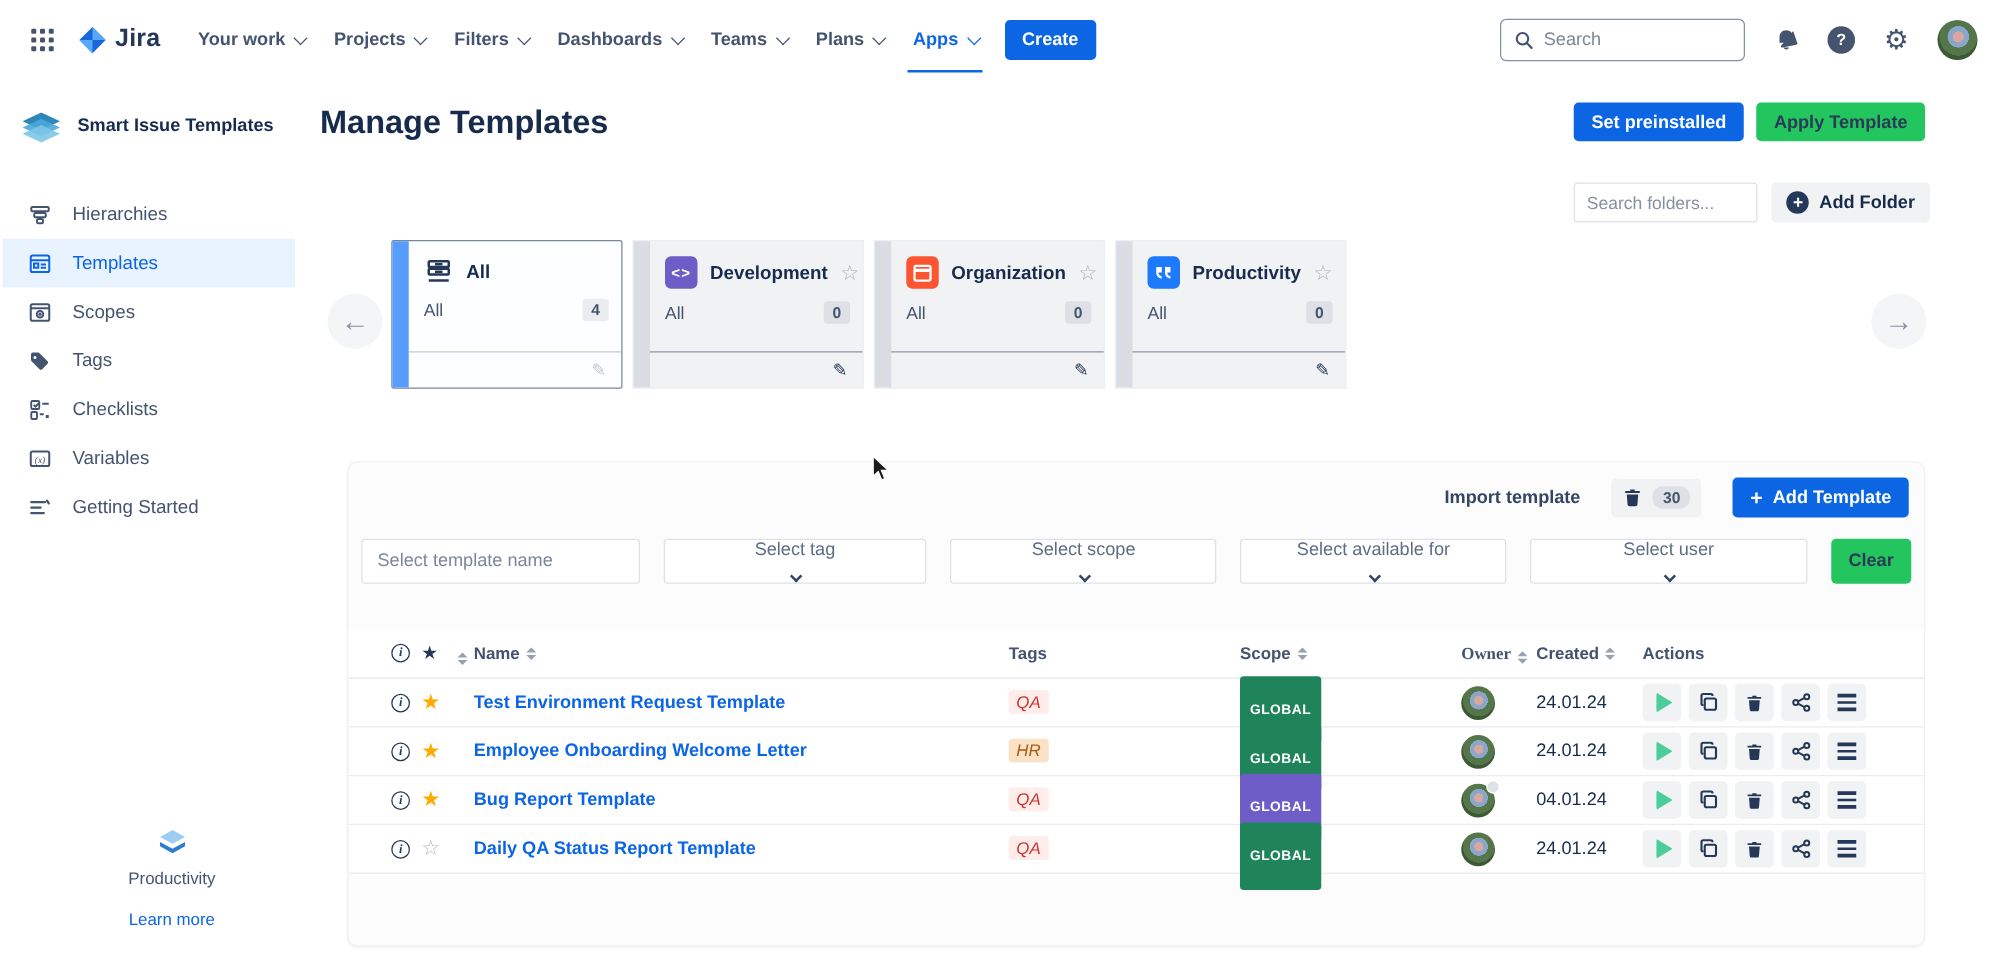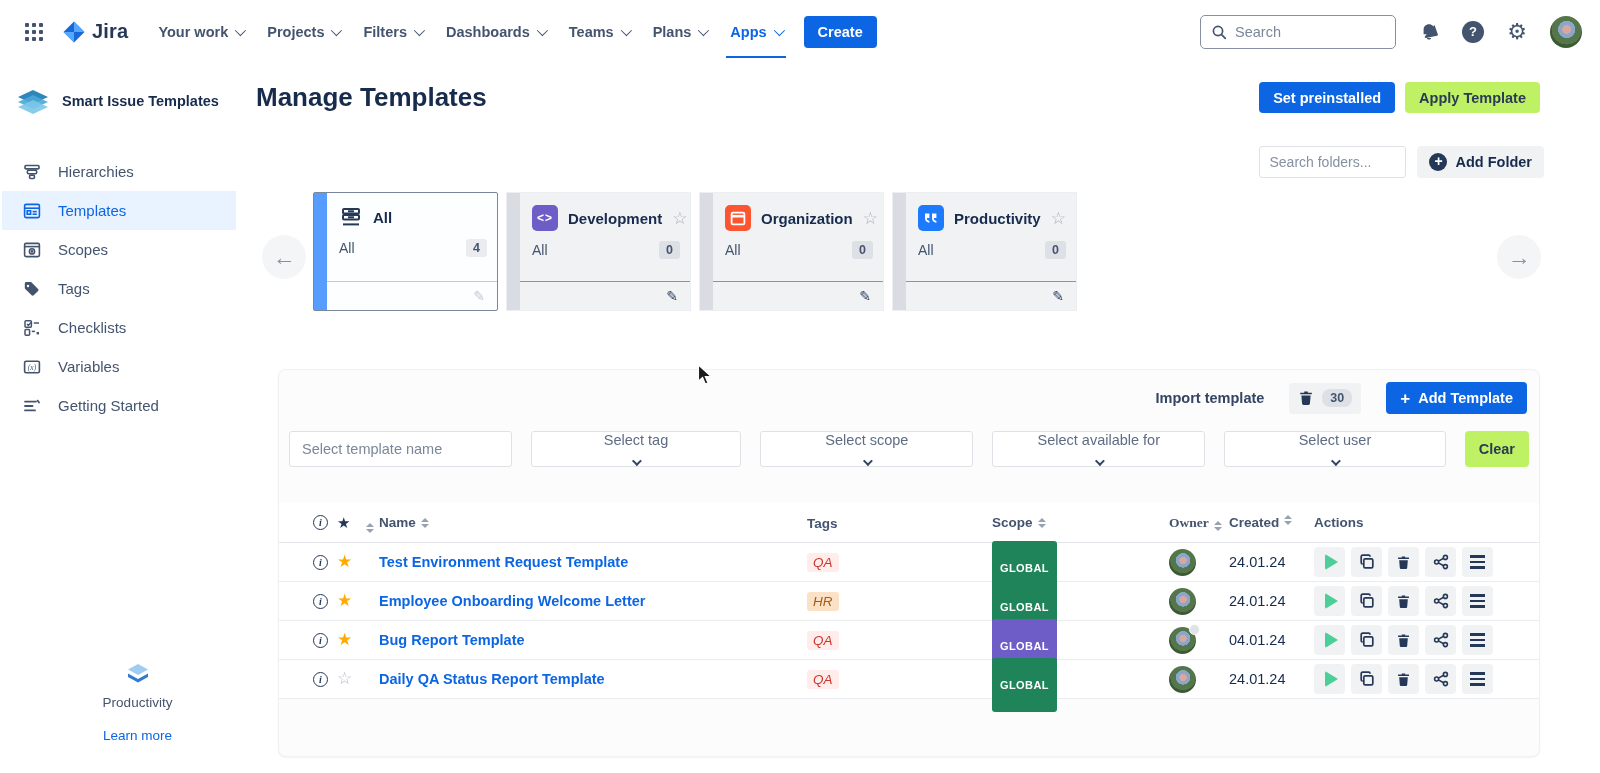--- a/index.html
+++ b/index.html
@@ -40,21 +40,21 @@
   .sb-footer { position:absolute; bottom:30px; left:0; right:0; text-align:center; }
   .sb-footer .brand { font-size:13.5px; color:#44546F; margin-top:8px; }
   .sb-footer .learn { font-size:13.5px; color:var(--accent); margin-top:18px; cursor:pointer; }
 
   
   .main { position:absolute; top:58px; left:236px; right:0; bottom:0; background:#fff; }
   .page-title { position:absolute; left:20px; top:24px; font-size:26px; font-weight:bold; color:#172B4D; }
   .hdr-actions { position:absolute; right:60px; top:24px; display:flex; gap:10px; }
   .btn { border:none; border-radius:4px; font-size:14.5px; font-weight:bold; padding:0 14px; height:31px; cursor:pointer; font-family:inherit; }
   .btn-primary { background:var(--accent); color:#fff; }
-  .btn-subtle { background:#bef264; color:#2B3A55; }
+  .btn-subtle { background:#22c55e; color:#2B3A55; }
   .folder-tools { position:absolute; right:56px; top:88px; display:flex; gap:11px; }
   .folder-search { width:147px; height:32px; border:1px solid #DFE1E6; border-radius:3px; padding:0 9px; font-size:14px; color:#172B4D; outline:none; font-family:inherit; }
   .folder-search::placeholder { color:#8590A2; }
   .add-folder { display:flex; align-items:center; gap:8px; background:#F1F2F4; border:none; border-radius:4px; height:32px; padding:0 12px; font-size:14.5px; font-weight:bold; color:#172B4D; cursor:pointer; }
   .plus-circle { width:18px; height:18px; border-radius:50%; background:#253858; color:#fff; font-size:14px; line-height:17px; text-align:center; font-weight:bold; }
 
   
   .car-arrow { position:absolute; width:44px; height:44px; border-radius:50%; background:#F4F5F7; border:none; color:#8590A2; font-size:23px; line-height:44px; text-align:center; cursor:pointer; top:177px; }
   .car-left { left:26px; }
   .car-right { left:1261px; }
@@ -98,21 +98,21 @@
   .table { position:absolute; top:133px; left:0; right:0; background:#fff; }
   .trow { display:flex; align-items:center; height:39px; border-bottom:1px solid #EBECF0; padding-left:34px; }
   .trow.thead { height:40px; border-bottom:1px solid #E4E6EB; background:#fff; }
   .c-info { width:24px; flex:none; }
   .c-star { width:24px; flex:none; }
   .c-sorthead { width:18px; flex:none; }
   .c-name { width:428px; flex:none; display:flex; align-items:center; }
   .c-tags { width:185px; flex:none; }
   .c-scope { width:177px; flex:none; display:flex; align-items:center; }
   .c-owner { width:60px; flex:none; display:flex; align-items:flex-end;font-family:Liberation Serif, serif; }
-  .c-created { width:85px; flex:none; display:flex; align-items:flex-start; }
+  .c-created { width:85px; flex:none; display:flex; align-items:center; }
   .c-actions { flex:1; display:flex; align-items:center; gap:6px; }
   .hlabel { font-size:13.5px; color:#44546F; font-weight:bold; }
   .sort { display:inline-flex; flex-direction:column; gap:2px; margin-left:5px; }
   .sort i { width:0; height:0; border-left:4px solid transparent; border-right:4px solid transparent; display:block; }
   .sort .up { border-bottom:4px solid #98A1B0; }
   .sort .dn { border-top:4px solid #98A1B0; }
   .info-ic { width:15px; height:15px; border:1.5px solid #253858; border-radius:50%; color:#253858; font-size:10px; font-weight:bold; display:flex; align-items:center; justify-content:center; font-family:"Liberation Serif",serif; font-style:italic; }
   .star { font-size:17px; line-height:1; cursor:pointer; color:#B4BBC7; }
   .star.on { color:var(--star); }
   .thead .star { color:#253858; font-size:15px; }

